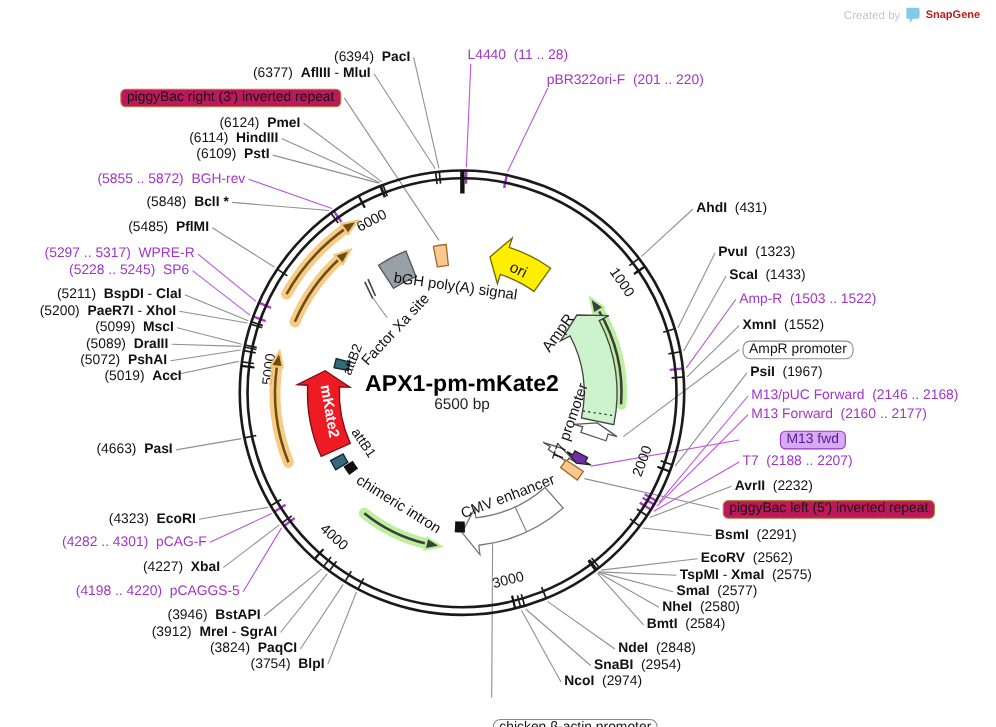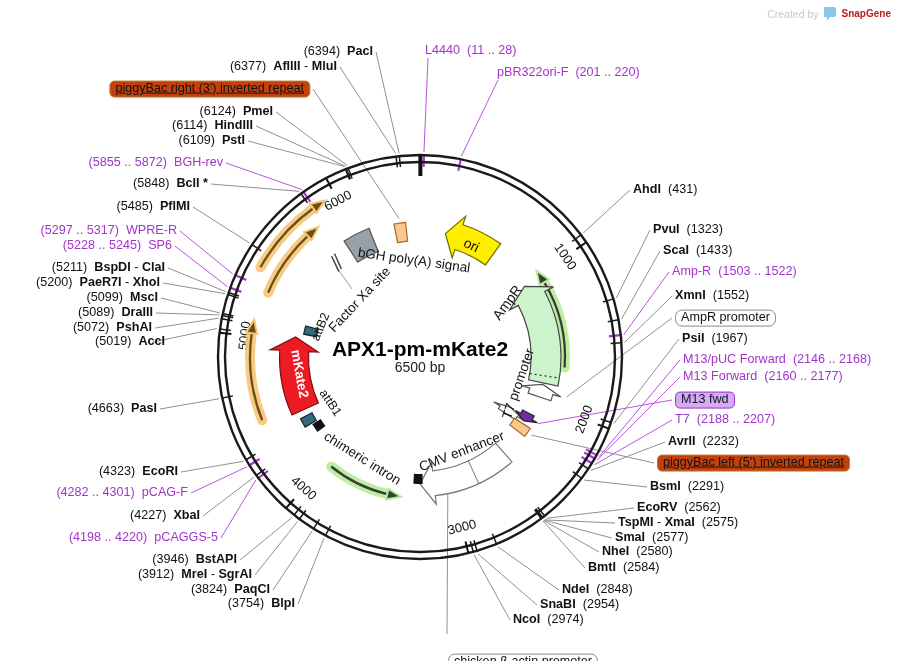--- a/index.html
+++ b/index.html
@@ -6,23 +6,23 @@
   #stage{position:relative;width:905px;height:661px;background:#ffffff;overflow:hidden;
          font-family:"Liberation Sans",sans-serif;}
   #map{position:absolute;left:0;top:0;}
   #labels{position:absolute;left:0;top:0;width:818px;height:661px;pointer-events:none;}
   .callout{position:absolute;font-size:12.6px;color:#111;white-space:pre;line-height:1.1;
            pointer-events:auto;}
   .callout .seg{white-space:pre;}
   .callout .b{font-weight:bold;}
   .purple{color:#a234c9;}
   .boxed{padding:0px 5px 1px 5px;border:1px solid;border-radius:5px;font-size:12.6px;}
-  .box-orange{background:#c2410c;border-color:#b97f36;color:#111;text-decoration:underline;}
+  .box-orange{background:#be185d;border-color:#b97f36;color:#111;}
   .box-white{background:#ffffff;border-color:#8a8a8a;color:#111;border-radius:7px;}
-  .box-purple{background:#d9a9f2;border-color:#9334cc;color:#0f172a;}
+  .box-purple{background:#d9a9f2;border-color:#9334cc;color:#4c1d95;margin-left:34px;}
   .side-L{transform:translate(-100%,-50%);}
   .side-R{transform:translate(0,-50%);}
   .side-C{transform:translate(-50%,-50%);margin-top:20px;}
   #title{position:absolute;left:420px;top:349px;transform:translate(-50%,-50%);
          font-size:21px;font-weight:bold;color:#000;}
   #subtitle{position:absolute;left:420px;top:367px;transform:translate(-50%,-50%);
          font-size:14px;color:#222;}
   #watermark{position:absolute;right:14px;top:6px;display:flex;align-items:center;gap:5px;
          font-size:12px;}
   #wm-created{color:#c3c8cd;font-size:10.5px;}

